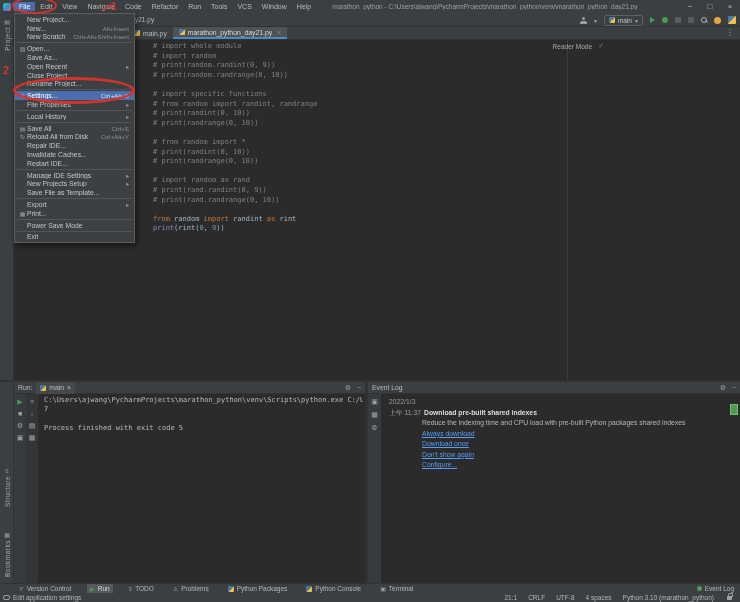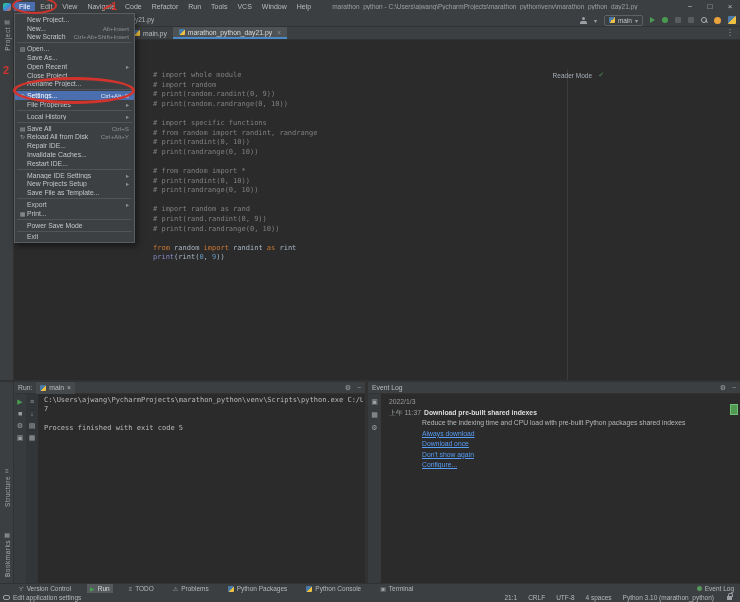--- a/index.html
+++ b/index.html
@@ -43,21 +43,21 @@
   .vtext{writing-mode:vertical-rl;transform:rotate(180deg);letter-spacing:.5px;}
   .stripe-ic{font-size:6px;color:#9ca0a4;}
 
   
   #tabbar{left:14px;top:27px;width:726px;height:13px;background:#3c3f41;border-bottom:1px solid #323232;
           display:flex;align-items:stretch;padding-left:114px;}
   .tab{display:flex;align-items:center;gap:3px;font-size:6.8px;color:#b9bcbe;padding:0 6px;white-space:nowrap;}
   .tab.active{background:#4e5254;color:#d8d8d8;border-bottom:2px solid #4a88c7;}
   .tab .x{color:#8a8d8f;font-size:7px;margin-left:2px;}
   #tab-kebab{position:absolute;right:6px;top:28px;font-size:8px;color:#9ca0a4;}
-  #editor-body{left:14px;top:40px;width:598px;height:340px;background:#2b2b2b;overflow:hidden;margin-top:29px;}
+  #editor-body{left:14px;top:40px;width:598px;height:340px;background:#2b2b2b;overflow:hidden;}
   #wrap-guide{position:absolute;left:553px;top:0;width:1px;height:100%;background:#3a3d3f;}
   #reader-mode{position:absolute;right:20px;top:3px;font-size:6.5px;color:#a5adb5;}
   #reader-check{position:absolute;right:8px;top:2px;font-size:7px;color:#4d9a57;}
   #code{position:absolute;left:139px;top:2px;font-family:"DejaVu Sans Mono",monospace;font-size:7px;line-height:9.6px;white-space:pre;}
   .tk-comment{color:#808080;}.tk-kw{color:#cc7832;}.tk-pl{color:#a9b7c6;}.tk-bi{color:#8888c6;}.tk-num{color:#6897bb;}
 
   
   #bottom-divider{left:0;top:380px;width:740px;height:2px;background:#323232;}
   #run-panel{left:14px;top:382px;width:351px;height:201px;background:#2b2b2b;}
   #event-panel{left:368px;top:382px;width:372px;height:201px;background:#2b2b2b;}

